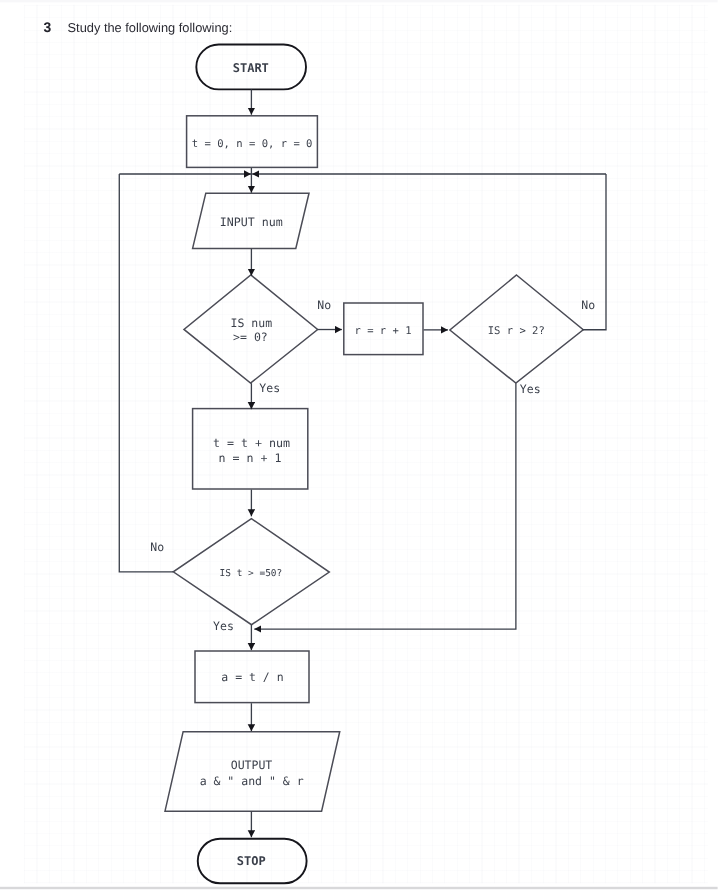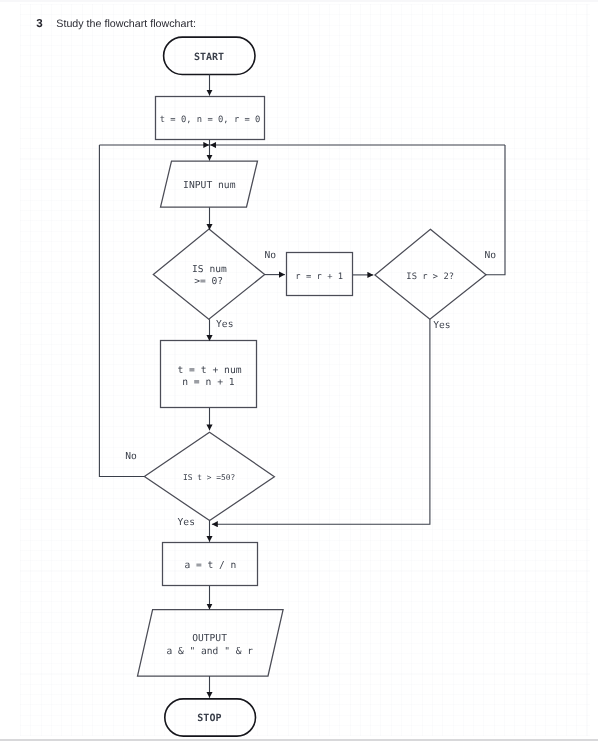--- a/index.html
+++ b/index.html
@@ -25,21 +25,21 @@
   text{font-family:"DejaVu Sans Mono", monospace;fill:#3a3f4a;}
 </style>
 </head>
 <body>
 
 <div id="page">
   <div class="topband"></div>
   <div class="grid"></div>
   <div class="botline"></div>
   <div class="qnum" style="left:36.2px;top:17.3px">3</div>
-  <div class="qtext" style="left:56.3px;top:17.6px">Study the flowchart flowchart:</div>
+  <div class="qtext" style="left:56.3px;top:17.6px">Study the following following:</div>
 
   <svg width="598" height="742" viewBox="0 0 598 742" style="opacity:0.999;will-change:opacity">
     <defs>
       <marker id="ah" markerWidth="8" markerHeight="8" refX="5.9" refY="3.2" orient="auto" markerUnits="userSpaceOnUse">
         <path d="M0,0.1 L5.9,3.2 L0,6.3 z" fill="#15151b"></path>
       </marker>
     </defs>
     <g fill="none" stroke="#4b4c56" stroke-width="1.25">
       <rect x="155.5" y="96.5" width="109" height="43"></rect>
       <rect x="286.5" y="252.5" width="66" height="43"></rect>

